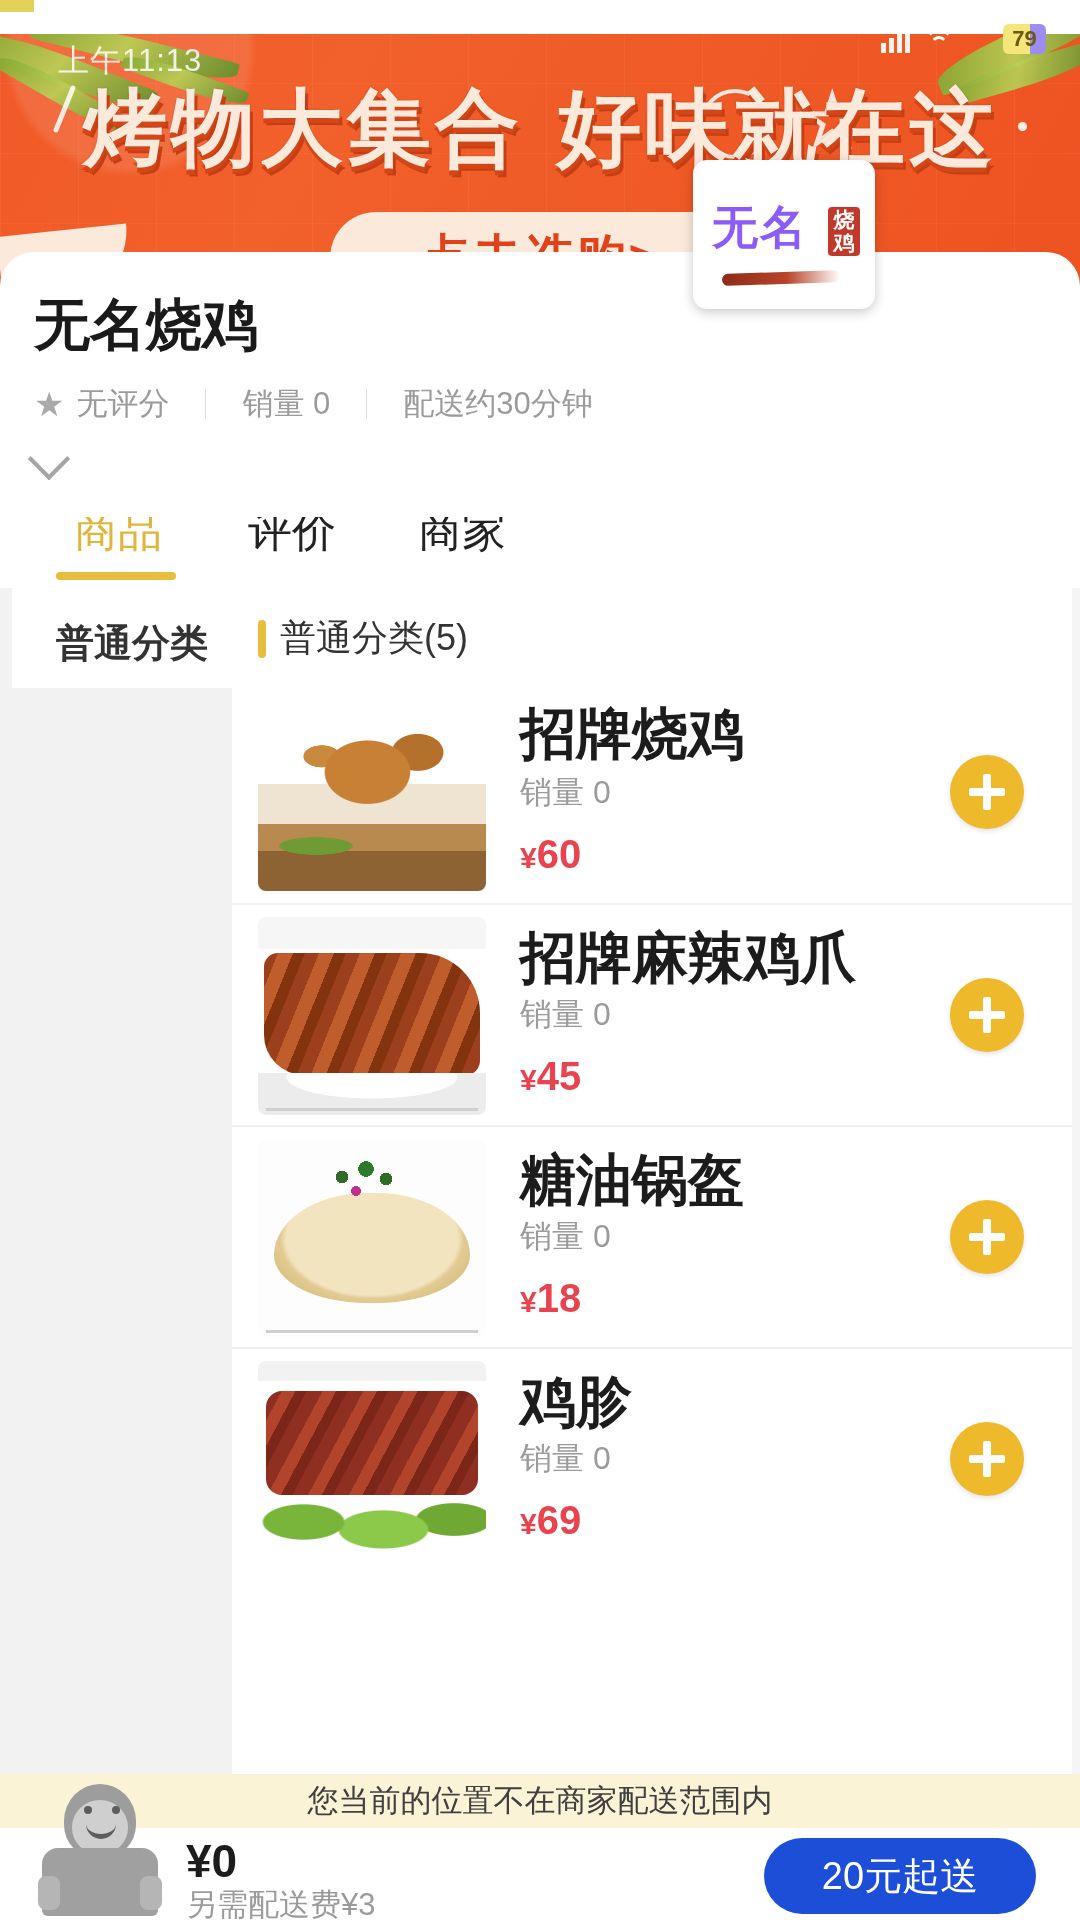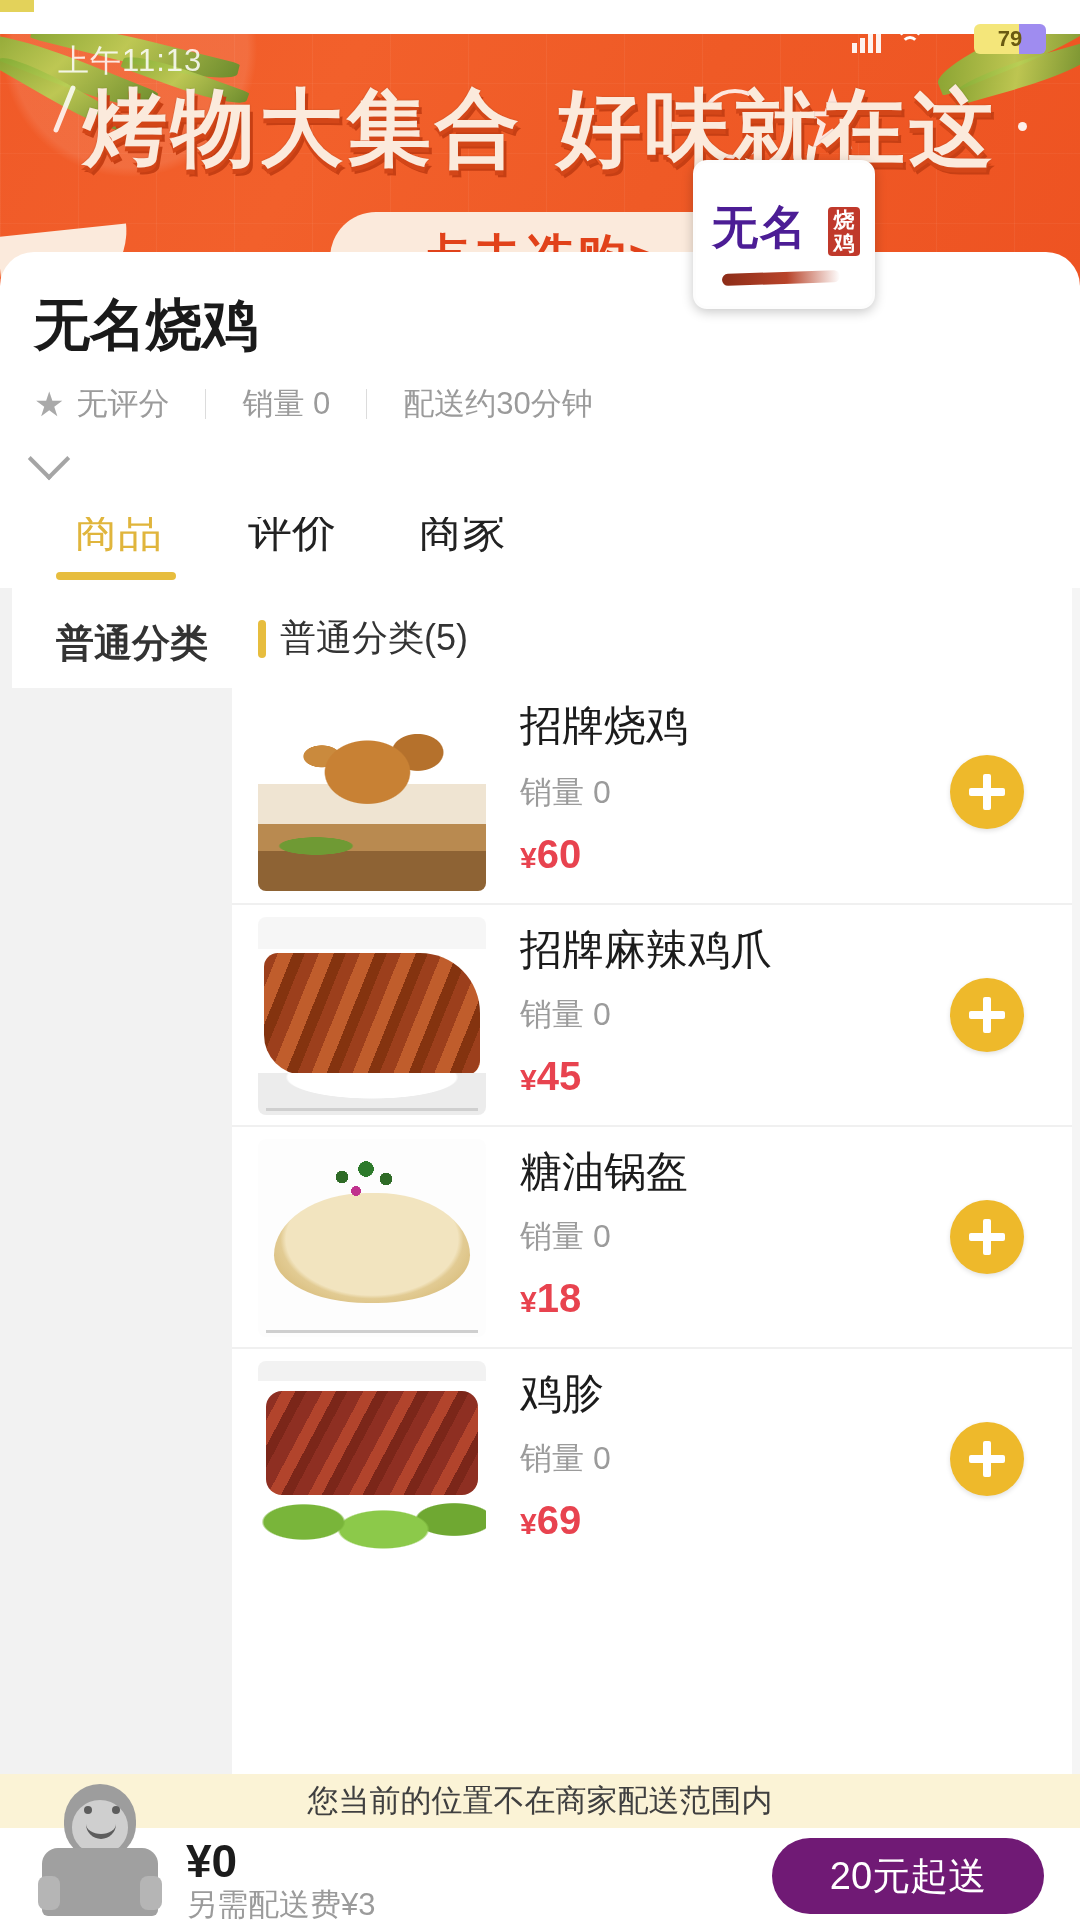--- a/index.html
+++ b/index.html
@@ -174,21 +174,21 @@
     position:absolute; left:50%; transform:translateX(-50%);
     border: 3px solid #fff;
     border-bottom-color: transparent;
     border-left-color: transparent;
     border-right-color: transparent;
     border-radius: 50%;
   }
   .wifi-ic::before { top: 2px; width: 24px; height: 24px; }
   .wifi-ic::after  { top: 9px; width: 12px; height: 12px; }
   .battery {
-    width: 72px; height: 30px;
+    width: 43px; height: 30px;
     border-radius: 6px;
     background: linear-gradient(90deg, #f4e67a 0 62%, #9f8cf0 62% 100%);
     display: flex; align-items: center; justify-content: center;
     font-size: 22px; color: #6a5a12; font-weight: bold; margin-left: 35px;
   }
 
   
   .shop-card {
     position: absolute;
     left: 0; top: 252px;
@@ -249,21 +249,21 @@
     box-shadow: 0 3px 12px rgba(0,0,0,.22);
     z-index: 5;
     overflow: hidden;
     border: 3px solid #fdfdfd;
   }
   .shop-logo .logo-main {
     position: absolute;
     left: 16px; top: 34px;
     font-size: 46px;
     font-weight: bold;
-    color: #4c1d95;
+    color: #8b5cf6;
     font-family: "Liberation Serif", "DejaVu Serif", serif;
     letter-spacing: 2px;
   }
   .shop-logo .logo-sub {
     position: absolute;
     right: 12px; top: 44px;
     font-size: 21px;
     font-weight: bold;
     color: #ffffff;
     background: #c0392b;
@@ -373,22 +373,22 @@
     position: relative;
     flex: none;
     background: #ffffff;
   }
   .prod-info {
     flex: 1;
     padding-left: 34px;
     position: relative;
   }
   .prod-name {
-    font-size: 42px;
-    font-weight: normal;
+    font-size: 56px;
+    font-weight: bold;
     color: #1c1c1c;
     padding-top: 10px;
     line-height: 1.1;
   }
   .prod-sales {
     position: absolute;
     left: 34px; bottom: 76px;
     font-size: 32px;
     color: #9b9b9b;
   }
@@ -578,24 +578,24 @@
     color: #1c1c1c;
   }
   .cart-fee {
     position: absolute;
     left: 186px; top: 56px;
     font-size: 31px;
     color: #9b9b9b;
   }
   .order-btn {
     position: absolute;
-    right: 36px; top: 10px;
+    right: 44px; top: 10px;
     width: 272px; height: 76px;
     border-radius: 38px;
-    background: #701a75;
+    background: #1d4ed8;
     color: #ffffff;
     font-size: 38px;
     border: none;
     display: flex;
     align-items: center;
     justify-content: center;
     cursor: default;
   }
 </style>
 </head>

